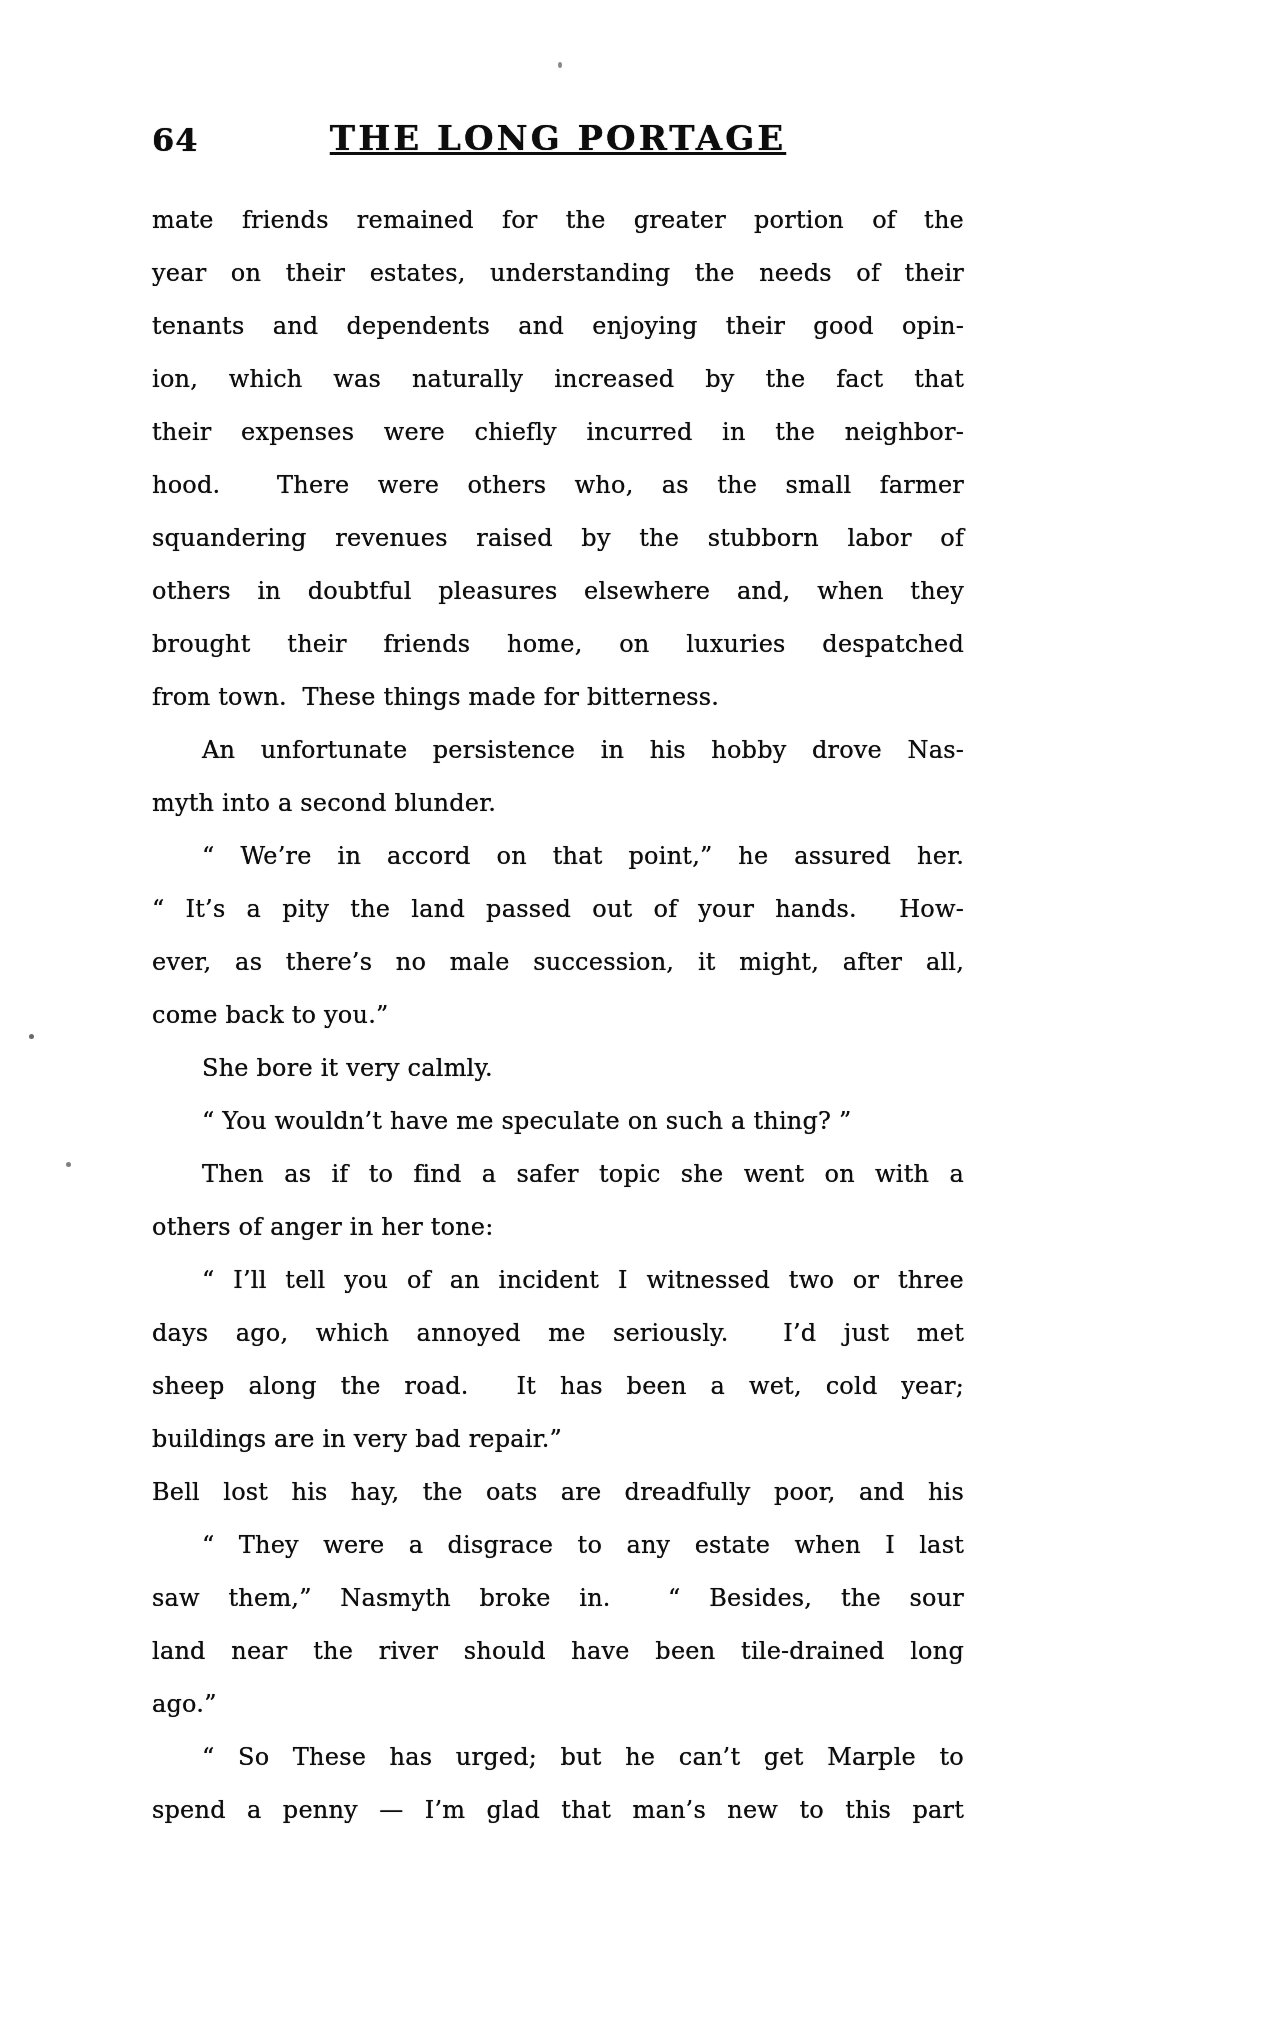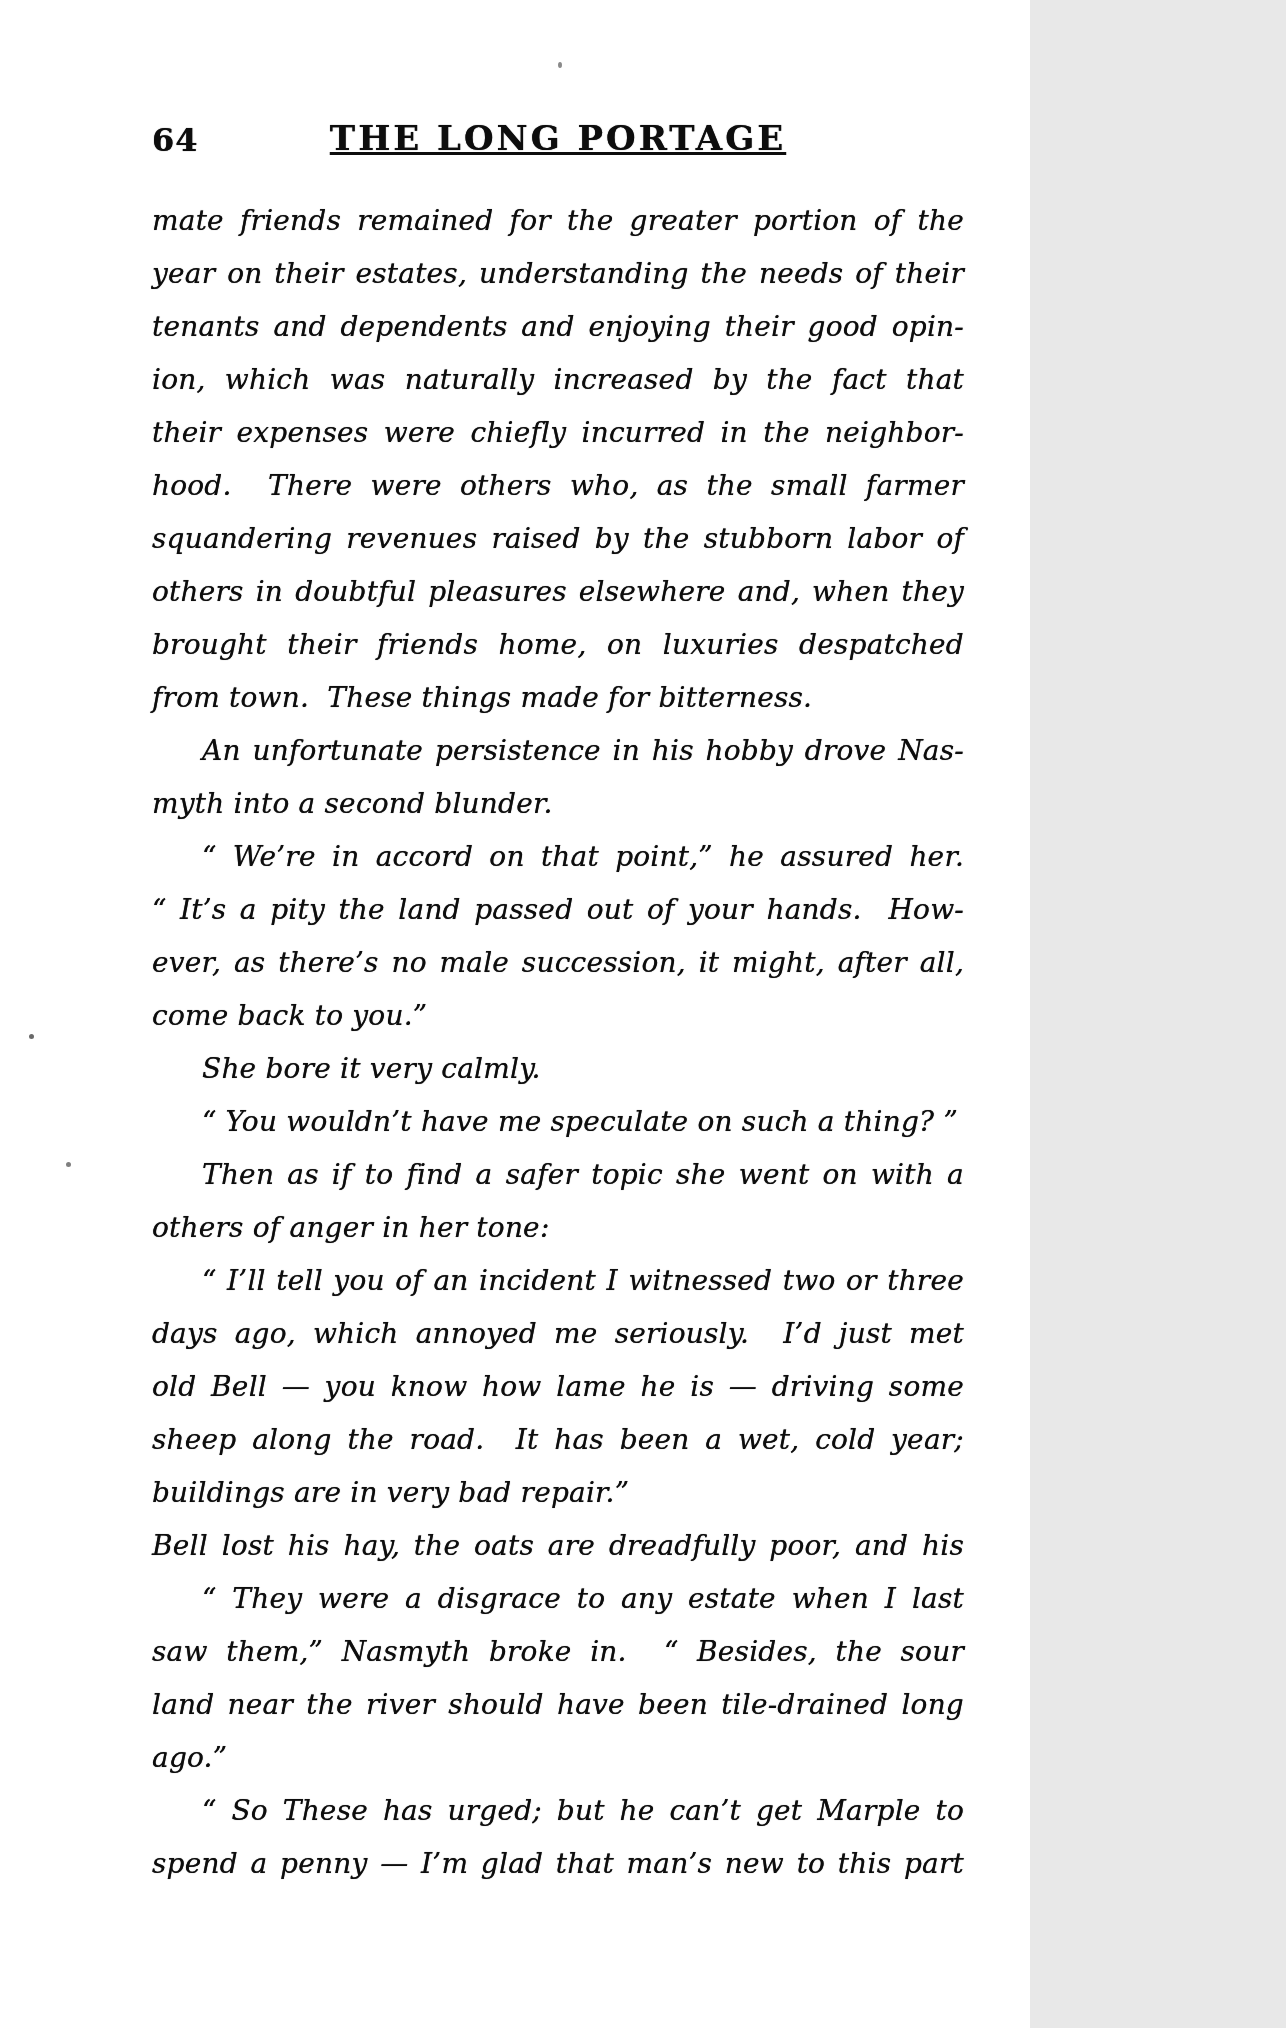--- a/index.html
+++ b/index.html
@@ -2,21 +2,21 @@
 <html><head>
 <meta charset="utf-8">
 <style>
   html, body {
     margin: 0;
     padding: 0;
     background: #e8e8e8;
   }
   .sheet {
     position: relative;
-    width: 1030px;
+    width: 1286px;
     height: 2028px;
     background: #ffffff;
     font-family: "DejaVu Serif", "Liberation Serif", serif;
     color: #0d0d0d;
     overflow: hidden;
   }
   .page-header {
     position: absolute;
     top: 118px;
     left: 152px;
@@ -38,25 +38,24 @@
     font-weight: bold;
     letter-spacing: 3px;
     text-shadow: 0 0 0.8px rgba(0,0,0,0.9);
     text-decoration: underline;
   }
   .body-text {
     position: absolute;
     top: 194px;
     left: 152px;
     width: 812px;
-    font-size: 28px;
+    font-size: 24px;
     line-height: 53px;
     letter-spacing: 0.2px;
     text-shadow: 0 0 0.7px rgba(0,0,0,0.8);
-    font-style: italic;
   }
   .paragraph { margin: 0; }
   .line {
     text-align: justify;
     text-align-last: justify;
   }
   .line.last {
     text-align-last: auto;
   }
   .line.indent {
@@ -113,21 +112,20 @@
       <div class="paragraph">
         <div class="line indent last">“ You wouldn’t have me speculate on such a thing?&nbsp;”</div>
       </div>
       <div class="paragraph">
         <div class="line indent">Then as if to find a safer topic she went on with a</div>
         <div class="line last">others of anger in her tone:</div>
       </div>
       <div class="paragraph">
         <div class="line indent">“ I’ll tell you of an incident I witnessed two or three</div>
         <div class="line">days ago, which annoyed me seriously.&nbsp; I’d just met</div>
-        <div class="line">old Bell — you know how lame he is — driving some</div>
         <div class="line">sheep along the road.&nbsp; It has been a wet, cold year;</div>
         <div class="line last">buildings are in very bad repair.”</div>
         <div class="line">Bell lost his hay, the oats are dreadfully poor, and his</div>
       </div>
       <div class="paragraph">
         <div class="line indent">“ They were a disgrace to any estate when I last</div>
         <div class="line">saw them,” Nasmyth broke in.&nbsp; “ Besides, the sour</div>
         <div class="line">land near the river should have been tile-drained long</div>
         <div class="line last">ago.”</div>
       </div>

